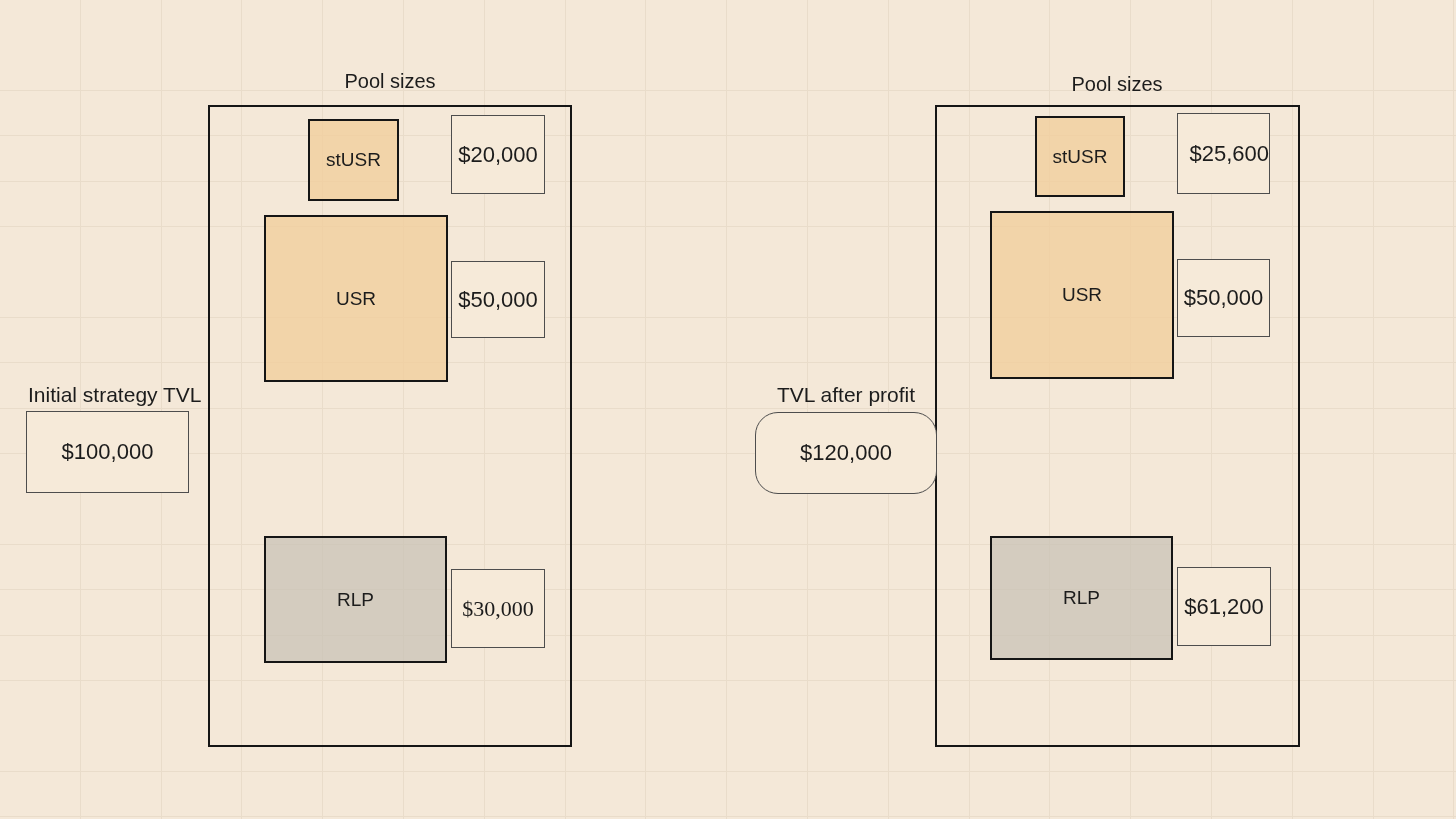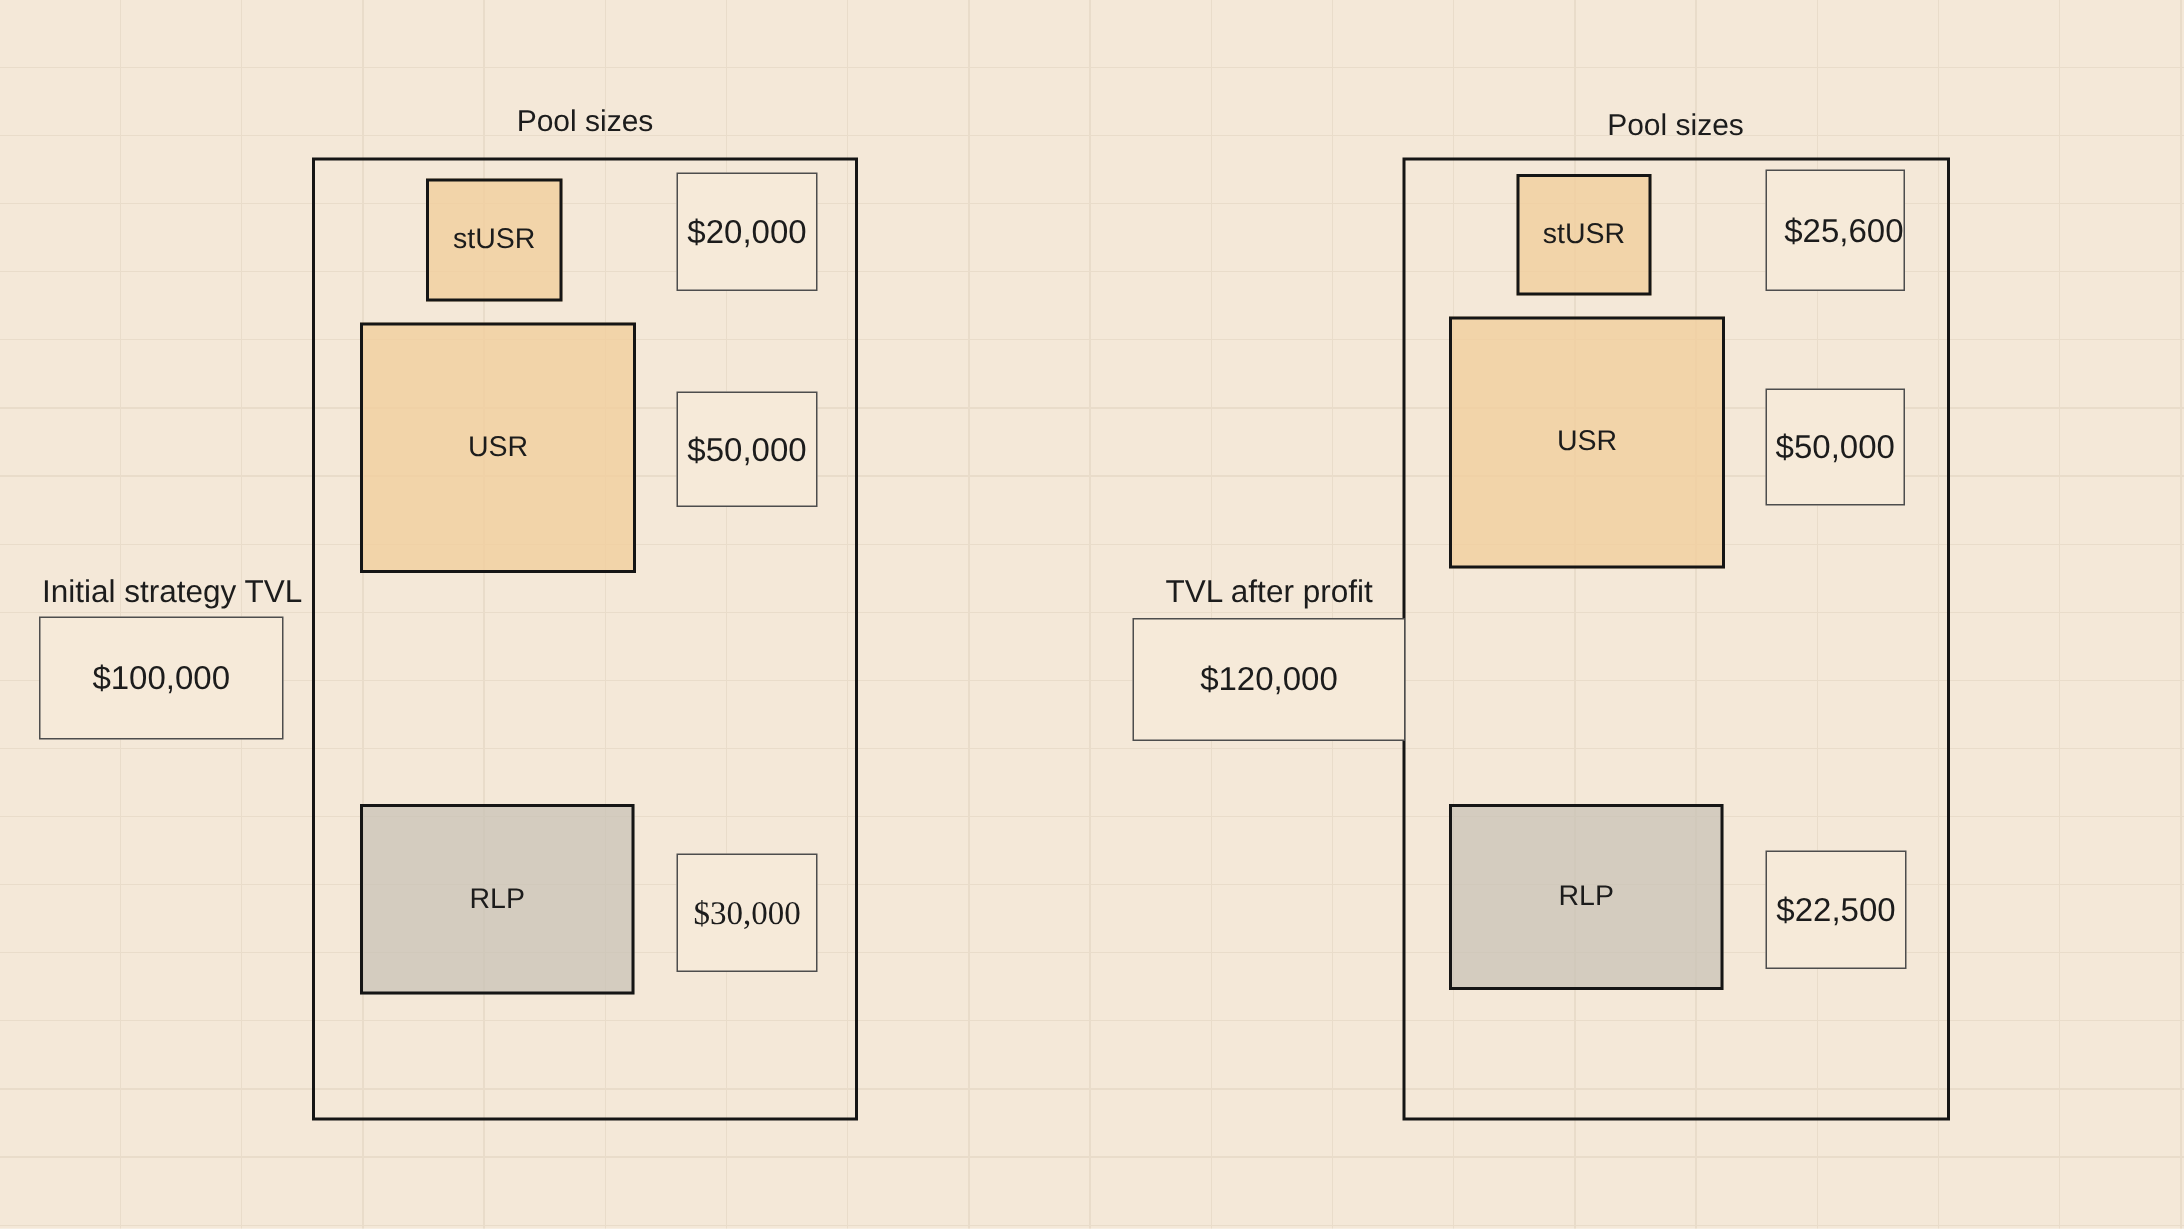--- a/index.html
+++ b/index.html
@@ -13,21 +13,21 @@
     height:819px;
     overflow:hidden;
     background-color:#f4e8d8;
     background-image:
       repeating-linear-gradient(to right, transparent 0 79.8px, #e9dcca 79.8px 80.8px),
       repeating-linear-gradient(to bottom, transparent 0 44.6px, #e9dcca 44.6px 45.4px);
   }
   .abs{position:absolute;box-sizing:border-box;}
   .center{display:flex;align-items:center;justify-content:center;}
   .container-box{border:2px solid #151515;background:transparent;}
-  .pool-box{border:2px solid #151515;}
+  .pool-box{border:2px solid #151515;margin-left:24px;}
   .tan{background:rgba(242,206,153,0.75);}
   .gray{background:rgba(203,196,183,0.78);}
   .value-box{border:1px solid #4d4d4d;background:#f6ead9;}
   .pool-label{font-size:19px;}
   .value-label{font-size:22px;}
   .diagram-title{font-size:20px;text-align:center;}
   .tvl-label{font-size:21px;white-space:nowrap;}
 
   
   #l-title{left:308px;top:70px;width:164px;}
@@ -44,21 +44,21 @@
   
   #r-title{left:1035px;top:73px;width:164px;}
   #r-container{left:935px;top:105px;width:365px;height:642px;}
   #r-stusr{left:1011px;top:116px;width:90px;height:81px;}
   #r-v1{left:1177px;top:113px;width:93px;height:81px;justify-content:flex-end;}
   #r-usr{left:966px;top:211px;width:184px;height:168px;}
   #r-v2{left:1177px;top:259px;width:93px;height:78px;}
   #r-rlp{left:966px;top:536px;width:183px;height:124px;}
   #r-v3{left:1177px;top:567px;width:94px;height:79px;}
   #r-tvl-label{left:777px;top:383px;}
-  #r-tvl-box{left:755px;top:412px;width:182px;height:82px;}
+  #r-tvl-box{left:755px;top:412px;width:182px;height:82px;border-radius:23px;}
 </style>
 </head>
 <body>
 
 <div class="canvas">
 
   <section>
     <div class="abs diagram-title" id="l-title">Pool sizes</div>
 
     <div class="abs container-box" id="l-container"></div>
@@ -106,21 +106,21 @@
       <span class="pool-label">USR</span>
     </div>
     <div class="abs center value-box" id="r-v2">
       <span class="value-label">$50,000</span>
     </div>
 
     <div class="abs center pool-box gray" id="r-rlp">
       <span class="pool-label">RLP</span>
     </div>
     <div class="abs center value-box" id="r-v3">
-      <span class="value-label">$22,500</span>
+      <span class="value-label">$61,200</span>
     </div>
 
     <div class="abs tvl-label" id="r-tvl-label">TVL after profit</div>
     <div class="abs center value-box" id="r-tvl-box">
       <span class="value-label">$120,000</span>
     </div>
   </section>
 
 </div>
 

